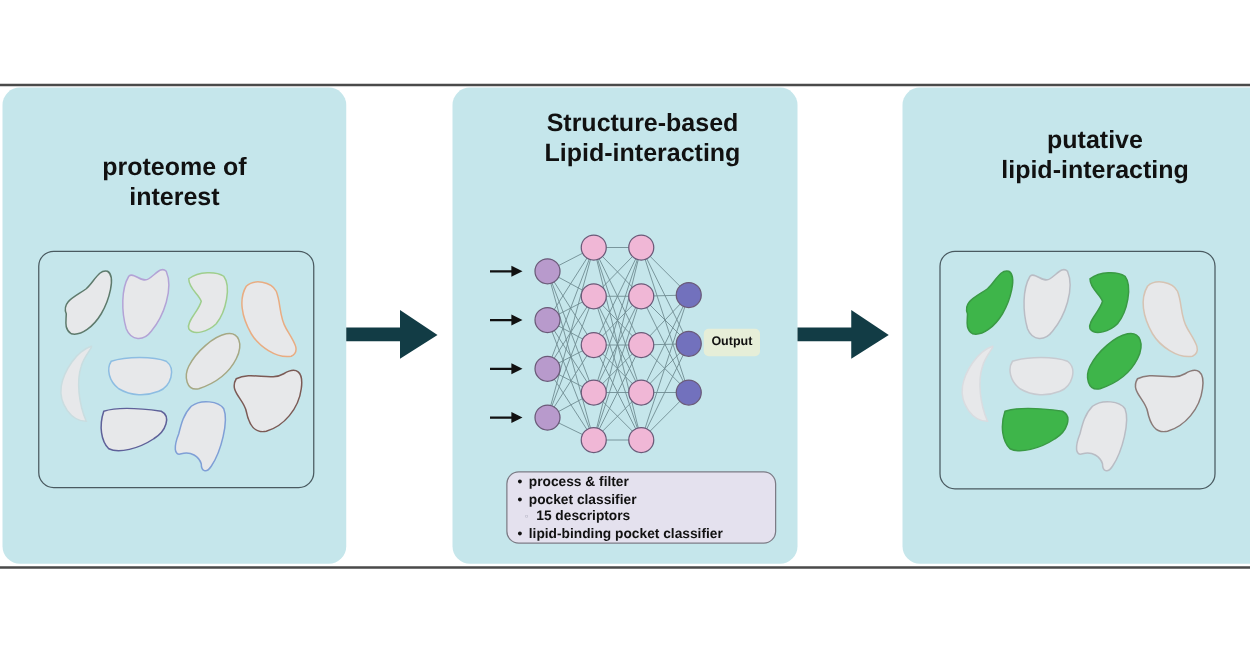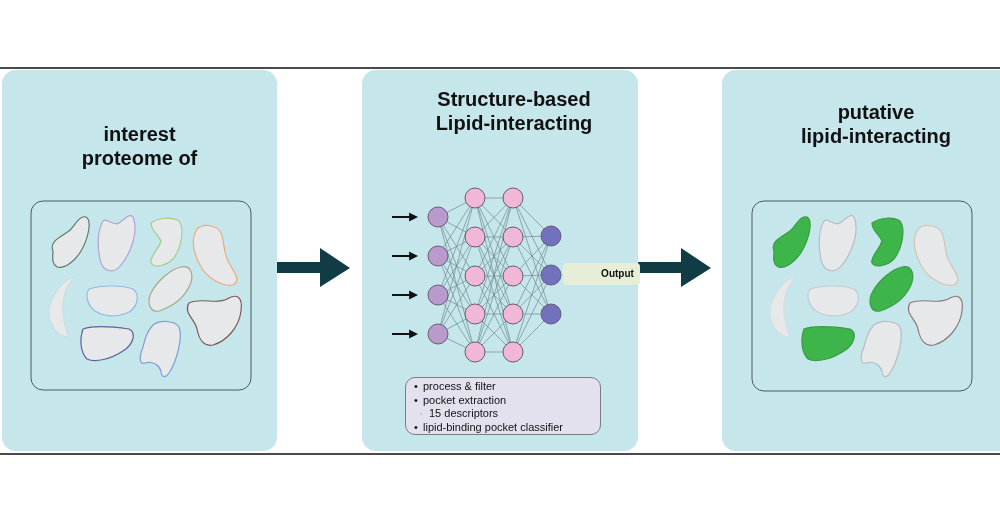--- a/index.html
+++ b/index.html
@@ -3,41 +3,41 @@
 <meta charset="utf-8">
 <style>
   html, body { margin:0; padding:0; }
   body { width:1000px; height:523px; background:#ffffff; position:relative; overflow:hidden;
          font-family:"Liberation Sans", sans-serif; }
   .rule { position:absolute; left:0; width:1000px; height:2px; background:#4a4a4a; }
   .panel { position:absolute; top:70px; height:381px; background:#c5e6eb; border-radius:14px; }
   .title { position:absolute; left:0; right:0; text-align:center; font-weight:bold; color:#111;
            font-size:20px; line-height:24px; }
   .title span { display:block; }
-  .desc { position:absolute; left:405px; top:377px; width:196px; height:58px; background:#e4e1ee;
+  .desc { position:absolute; left:405px; top:377px; width:216px; height:58px; background:#e4e1ee;
           border:1px solid #7c7c86; border-radius:10px; box-sizing:border-box; padding:2px 0 0 8px;
-          font-size:11px; font-weight:normal; color:#111; line-height:13.5px; }
+          font-size:11px; font-weight:bold; color:#111; line-height:13.5px; }
   .desc .item { white-space:nowrap; }
   .desc .bullet { display:inline-block; width:9px; }
   .desc .sub { padding-left:6px; }
   .desc .sub .bullet { color:#9a9aaa; font-size:7px; vertical-align:1px; width:9px; }
   svg { position:absolute; left:0; top:0; overflow:visible; }
   .outlabel { position:absolute; left:563px; top:263px; width:45px; height:22px; background:#e6eed8;
-              border-radius:4px; font-size:10px; font-weight:bold; color:#111; text-align:center; line-height:22px;padding-left:32px; }
+              border-radius:4px; font-size:10px; font-weight:bold; color:#111; text-align:center; line-height:22px; }
 </style>
 </head>
 <body>
 
 <div class="rule" style="top:67px;"></div>
 <div class="rule" style="top:453px;"></div>
 
 <div class="panel" style="left:2px; width:275px;">
   <div class="title" style="top:52px;">
+    <span>proteome of</span>
     <span>interest</span>
-    <span>proteome of</span>
   </div>
 </div>
 
 <div class="panel" style="left:362px; width:276px;">
   <div class="title" style="top:17px; font-size:20px; line-height:24px;padding-left:28px;">
     <span>Structure-based</span>
     <span>Lipid-interacting</span>
   </div>
 </div>
 
@@ -167,16 +167,16 @@
       <circle cx="551" cy="236" r="10" fill="#7271bd" stroke="#6a5a78" stroke-width="1"></circle>
       <circle cx="551" cy="275" r="10" fill="#7271bd" stroke="#6a5a78" stroke-width="1"></circle>
       <circle cx="551" cy="314" r="10" fill="#7271bd" stroke="#6a5a78" stroke-width="1"></circle>
     </g>
 </svg>
 
 <div class="outlabel">Output</div>
 
 <div class="desc">
   <div class="item"><span class="bullet">•</span><span>process &amp; filter</span></div>
-  <div class="item"><span class="bullet">•</span><span>pocket extraction</span></div>
+  <div class="item"><span class="bullet">•</span><span>pocket classifier</span></div>
   <div class="item sub"><span class="bullet">▫</span><span>15 descriptors</span></div>
   <div class="item"><span class="bullet">•</span><span>lipid-binding pocket classifier</span></div>
 </div>
 
 </body></html>

